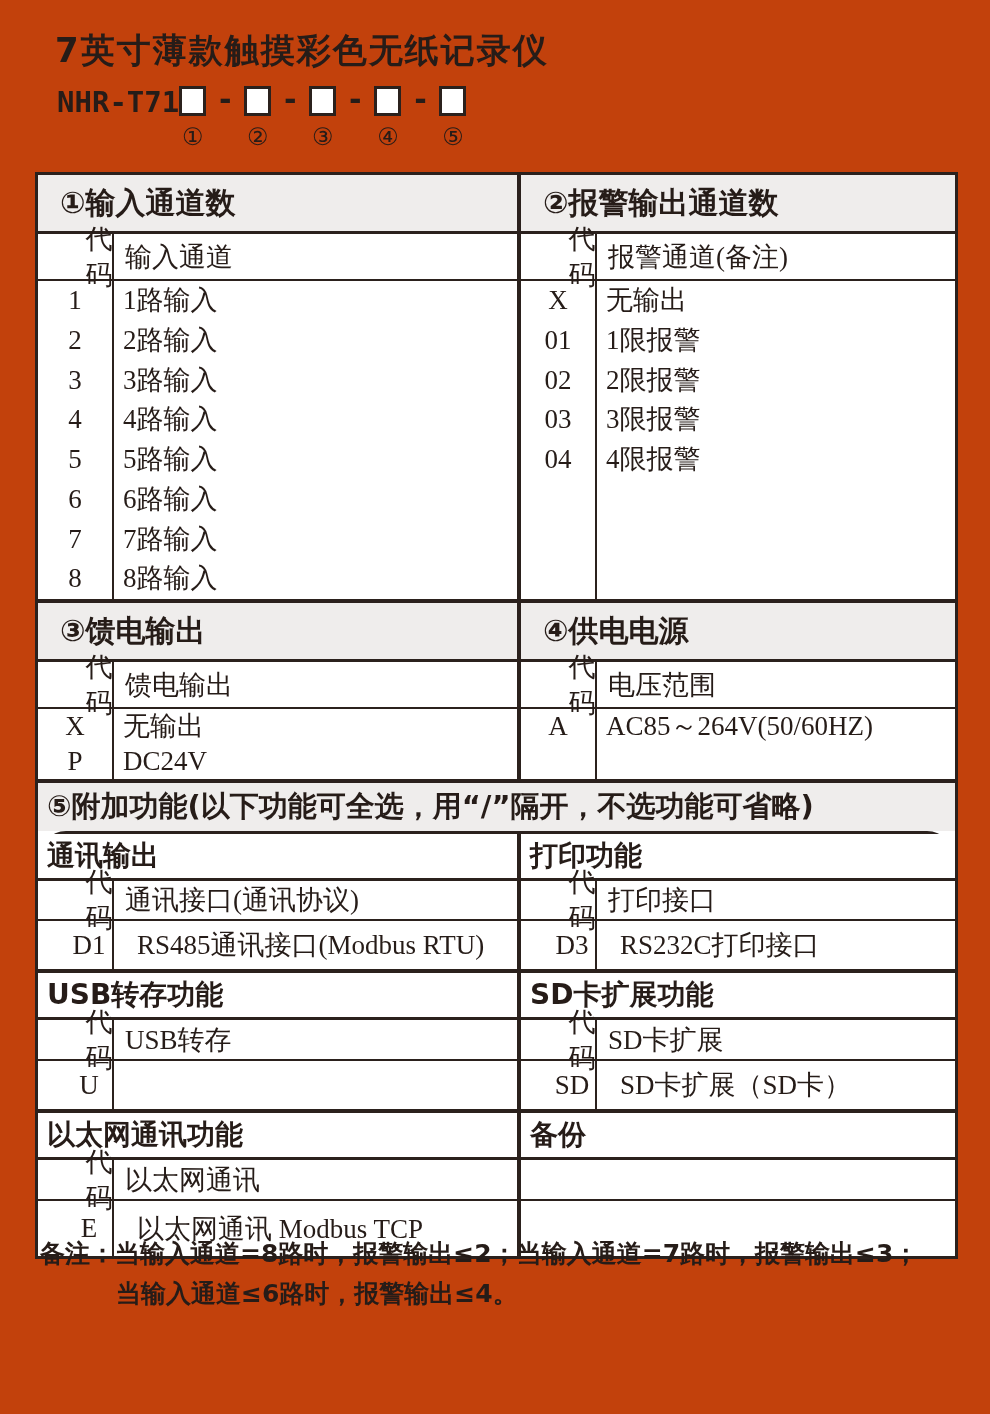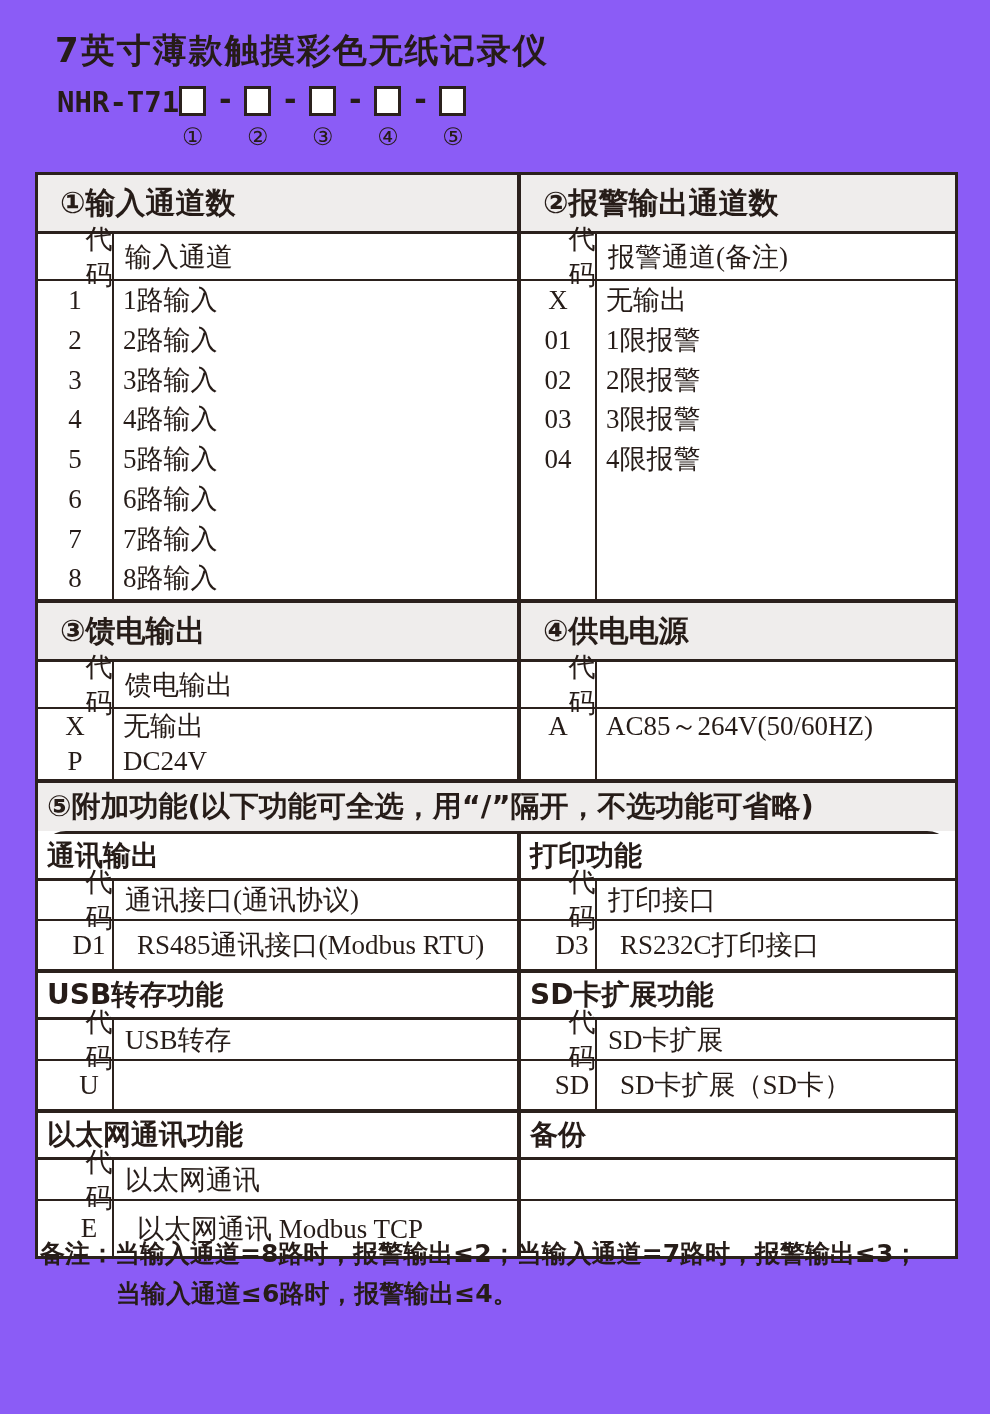--- a/index.html
+++ b/index.html
@@ -1,19 +1,19 @@
 <!DOCTYPE html>
 <html><head>
 <meta charset="utf-8">
 <style>
   html,body{margin:0;padding:0;}
   .page{
     position:relative;
     width:990px;height:1414px;
-    background:#8b5cf6;
+    background:#c2410c;
     color:#261c18;
     overflow:hidden;
   }
   .hd{font-family:"DejaVu Sans","Liberation Sans",sans-serif;font-weight:bold;}
   .bd{font-family:"Liberation Serif","DejaVu Serif",serif;}
 
   
   .title{
     position:absolute;left:55px;top:28px;
     font-size:34px;letter-spacing:2px;white-space:nowrap;
@@ -197,20 +197,21 @@
           <div class="descs">
             <span>无输出</span>
             <span>DC24V</span>
           </div>
         </div>
       </div>
       <div class="half-r">
         <div class="sec-hd hd">④供电电源</div>
         <div class="col-hd bd">
           <span class="code">代码</span>
+          <span class="desc">电压范围</span>
         </div>
         <div class="body body-b bd">
           <div class="codes">
             <span>A</span>
           </div>
           <div class="descs">
             <span>AC85～264V(50/60HZ)</span>
           </div>
         </div>
       </div>

